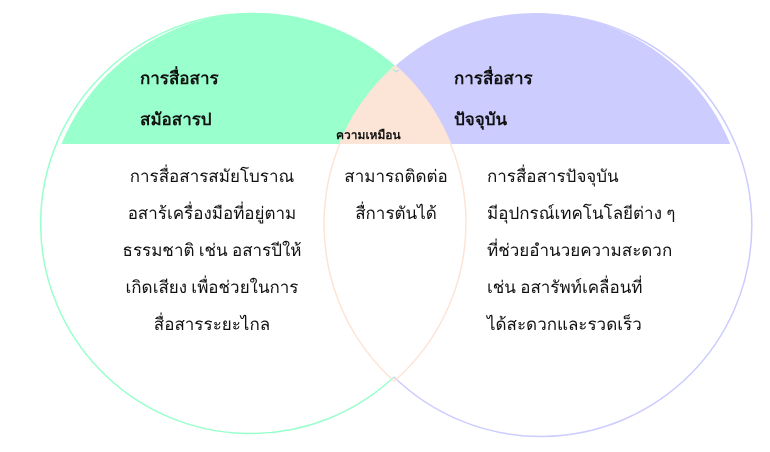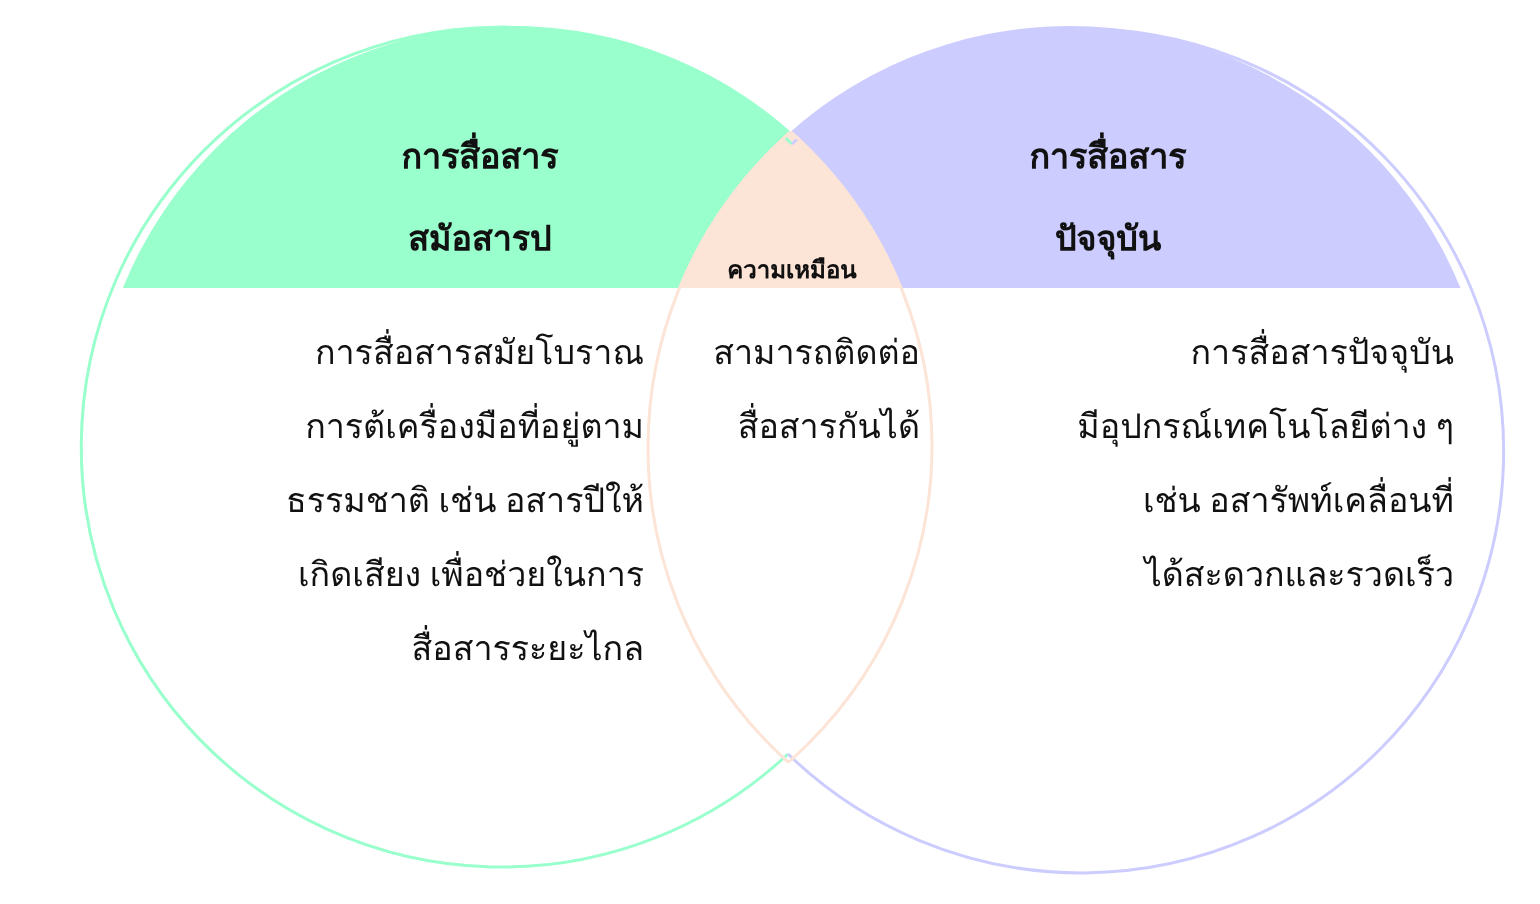--- a/index.html
+++ b/index.html
@@ -26,34 +26,34 @@
       position: absolute;
       white-space: nowrap;
       font-size: 17px;
       line-height: 37px;
       color: #111111;
     }
     .title {
       font-weight: bold;
       font-size: 17px;
       line-height: 41px;
-      text-align: center;
+      text-align: left;
     }
-    .center { text-align: right; }
+    .center { text-align: center; }
     .left { text-align: left; }
     .line { display: block; height: 37px; }
     .tline { display: block; height: 41px; }
 
     #left-title   { left: 140px; top: 58px;  width: 200px; }
     #right-title  { left: 454px; top: 58px;  width: 200px; }
     #overlap-title{ left: 336px; top: 124px; width: 120px; font-size: 12px; line-height: 22px; }
 
     #left-body    { left: 102px; top: 158px; width: 220px; }
     #overlap-body { left: 332px; top: 158px; width: 128px; }
-    #right-body   { left: 487px; top: 158px; width: 240px; text-align: right; }
+    #right-body   { left: 487px; top: 158px; width: 240px; }
   </style>
 </head>
 <body>
 
 <svg id="venn" viewBox="0 0 770 452" xmlns="http://www.w3.org/2000/svg">
   <defs>
     <clipPath id="clip-left">
       <circle cx="256" cy="223" r="210"></circle>
     </clipPath>
     <clipPath id="clip-right">
@@ -92,29 +92,30 @@
 
 <div id="right-title" class="txt title">
   <span class="tline">การสื่อสาร</span>
   <span class="tline">ปัจจุบัน</span>
 </div>
 
 <div id="overlap-title" class="txt title">ความเหมือน</div>
 
 <div id="left-body" class="txt center">
   <span class="line">การสื่อสารสมัยโบราณ</span>
-  <span class="line">การต้เครื่องมือที่อยู่ตาม</span>
+  <span class="line">อสาร้เครื่องมือที่อยู่ตาม</span>
   <span class="line">ธรรมชาติ เช่น อสารปีให้</span>
   <span class="line">เกิดเสียง เพื่อช่วยในการ</span>
   <span class="line">สื่อสารระยะไกล</span>
 </div>
 
 <div id="overlap-body" class="txt center">
   <span class="line">สามารถติดต่อ</span>
-  <span class="line">สื่อสารกันได้</span>
+  <span class="line">สื่การตันได้</span>
 </div>
 
 <div id="right-body" class="txt left">
   <span class="line">การสื่อสารปัจจุบัน</span>
   <span class="line">มีอุปกรณ์เทคโนโลยีต่าง ๆ</span>
+  <span class="line">ที่ช่วยอำนวยความสะดวก</span>
   <span class="line">เช่น อสารัพท์เคลื่อนที่</span>
   <span class="line">ได้สะดวกและรวดเร็ว</span>
 </div>
 
 </body></html>

